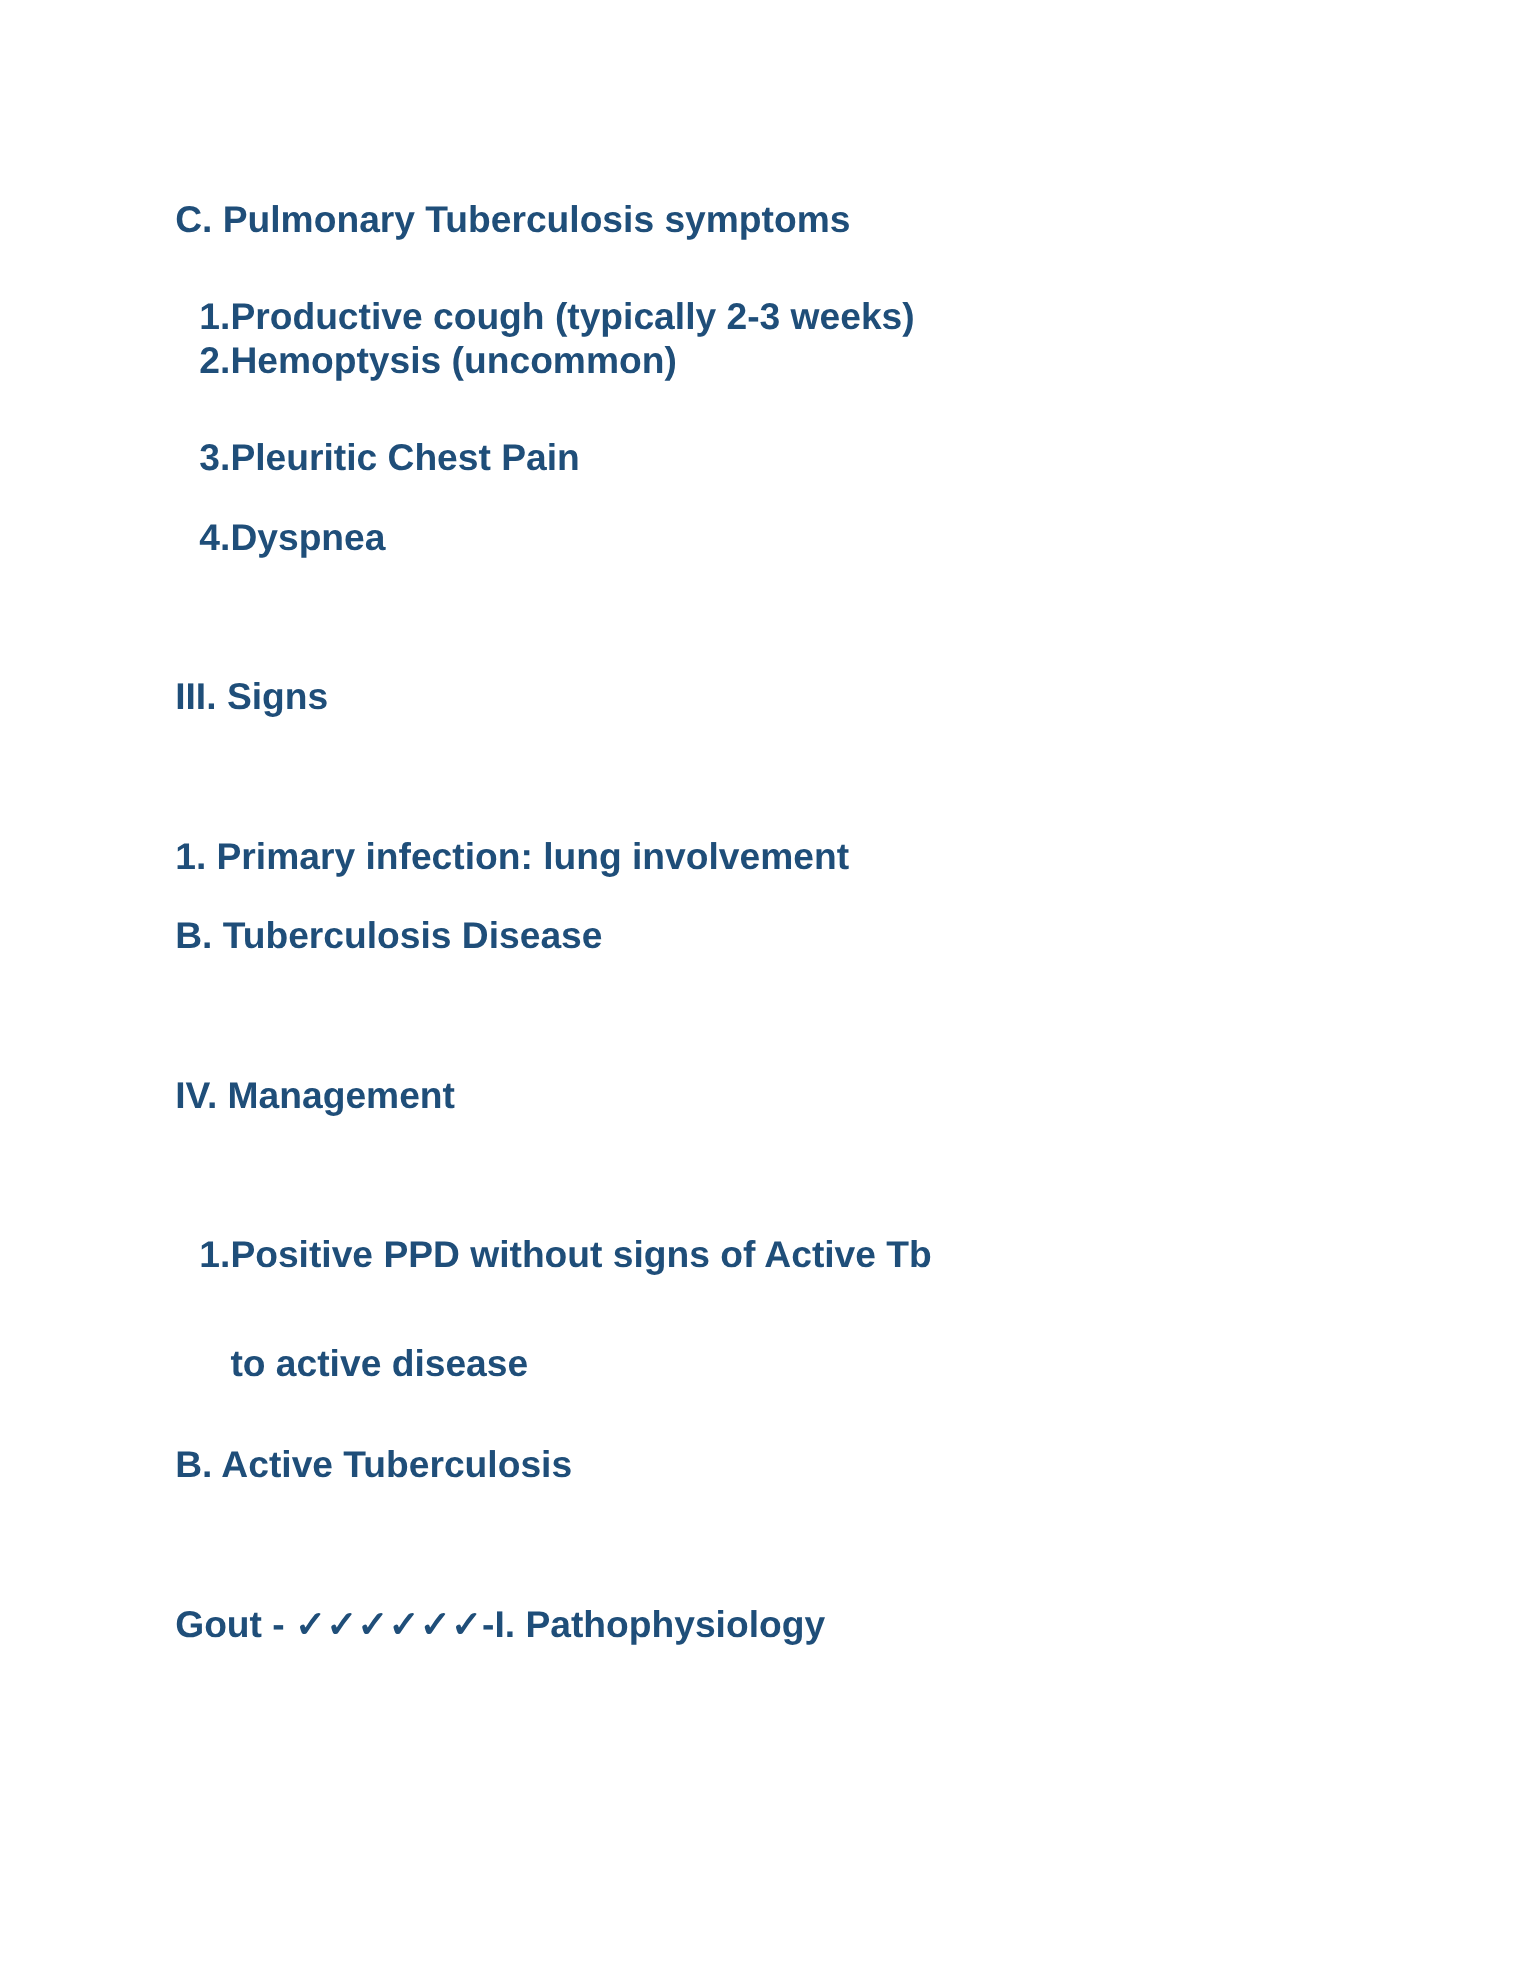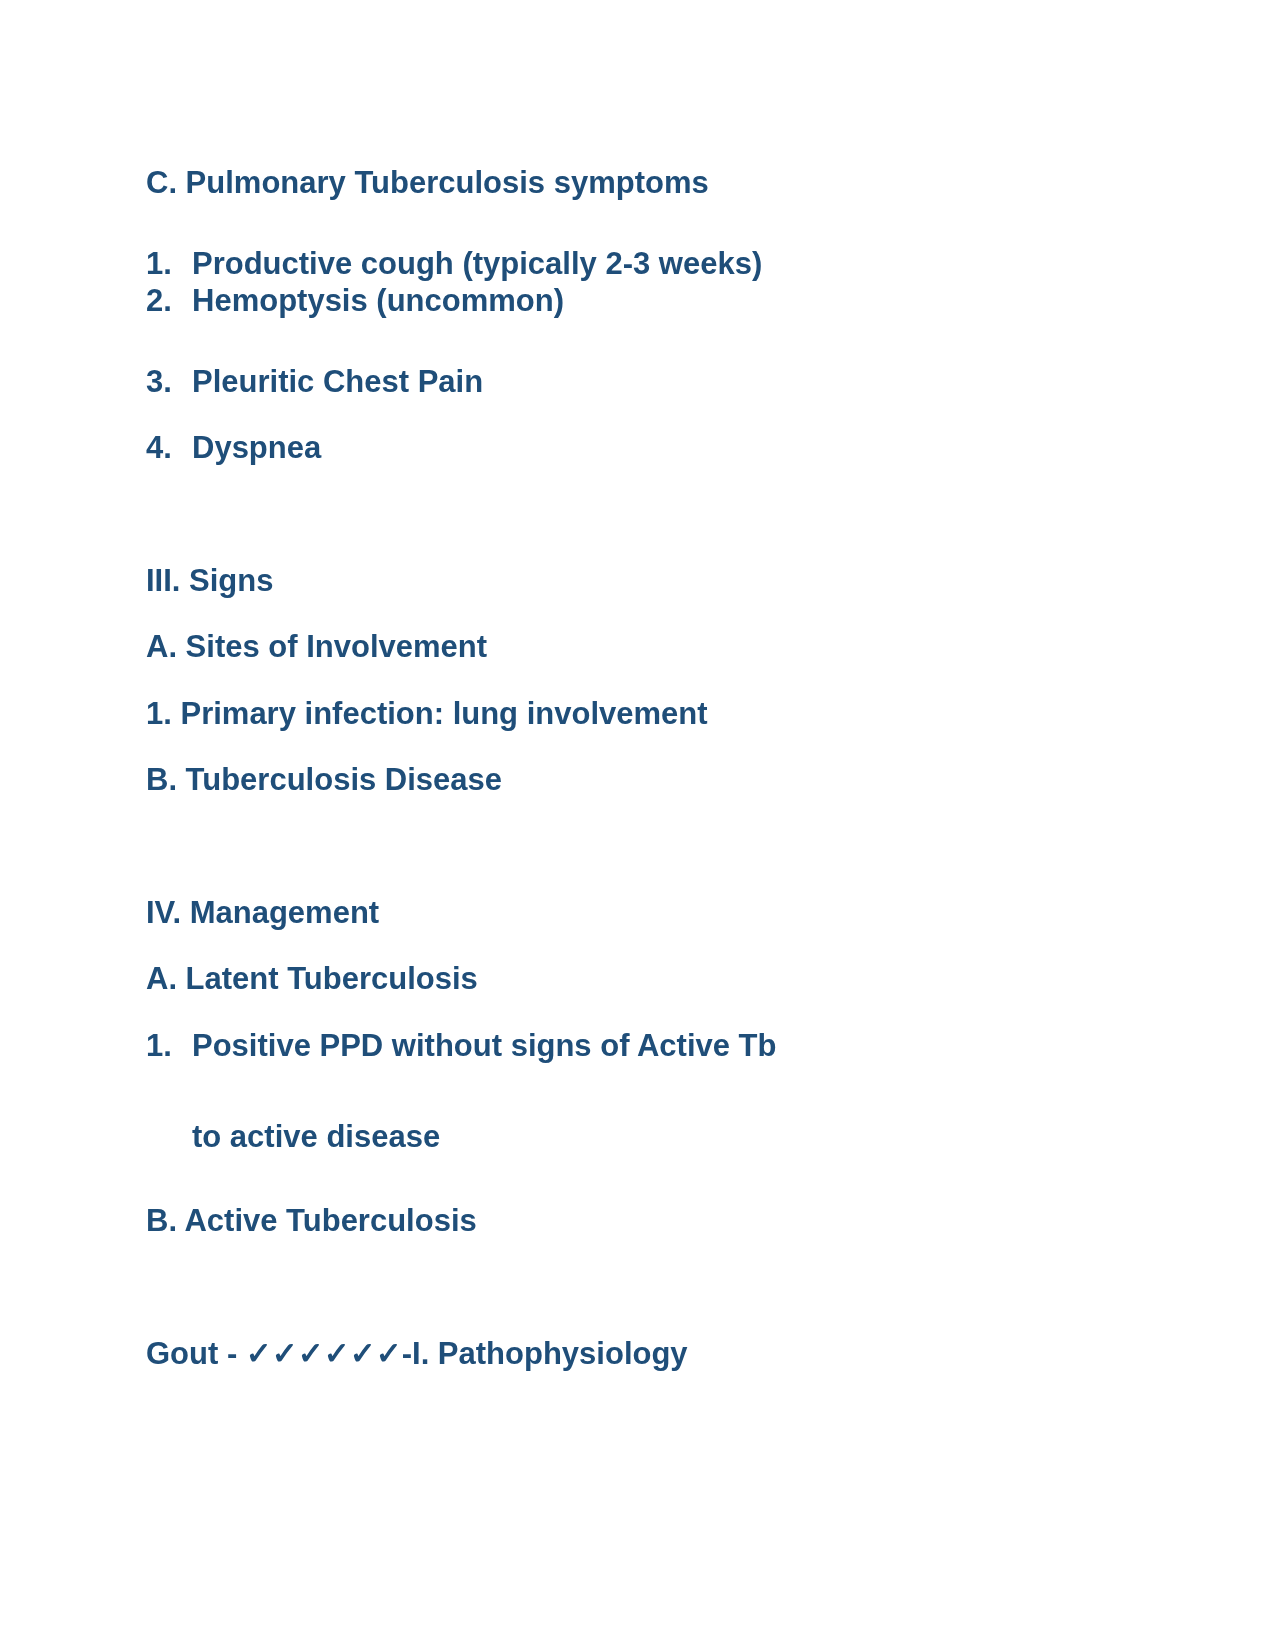--- a/index.html
+++ b/index.html
@@ -1,17 +1,17 @@
 <!DOCTYPE html>
 <html><head>
 <meta charset="utf-8">
 <style>
   html, body { margin: 0; padding: 0; background: #ffffff; }
   body { width: 1275px; height: 1650px; position: relative; overflow: hidden; }
-  .page { position: absolute; left: 0; top: 0; width: 1275px; height: 1323px; }
+  .page { position: absolute; left: 0; top: 0; width: 1275px; height: 1323px; text-align: right; }
   .line {
     position: absolute;
     left: 146px;
     font-family: "Liberation Sans", sans-serif;
     font-weight: bold;
     font-size: 31px;
     line-height: 36px;
     color: #1F4E79;
     white-space: nowrap;
   }
@@ -23,24 +23,22 @@
 
 <div class="page">
   <div class="line" style="top:165px"><span>C. Pulmonary Tuberculosis symptoms</span></div>
 
   <div class="line" style="top:246px"><span class="num">1.</span><span>Productive cough (typically 2-3 weeks)</span></div>
   <div class="line" style="top:283px"><span class="num">2.</span><span>Hemoptysis (uncommon)</span></div>
   <div class="line" style="top:364px"><span class="num">3.</span><span>Pleuritic Chest Pain</span></div>
   <div class="line" style="top:430px"><span class="num">4.</span><span>Dyspnea</span></div>
 
   <div class="line" style="top:563px"><span>III. Signs</span></div>
-  <div class="line" style="top:629px"><span>A. Sites of Involvement</span></div>
   <div class="line" style="top:696px"><span>1. Primary infection: lung involvement</span></div>
   <div class="line" style="top:762px"><span>B. Tuberculosis Disease</span></div>
 
   <div class="line" style="top:895px"><span>IV. Management</span></div>
-  <div class="line" style="top:961px"><span>A. Latent Tuberculosis</span></div>
   <div class="line" style="top:1028px"><span class="num">1.</span><span>Positive PPD without signs of Active Tb</span></div>
   <div class="line cont" style="top:1119px"><span>to active disease</span></div>
   <div class="line" style="top:1336px"><span>Gout - ✓✓✓✓✓✓-I. Pathophysiology</span></div>
 
   <div class="line" style="top:1203px"><span>B. Active Tuberculosis</span></div>
 </div>
 
 </body></html>

